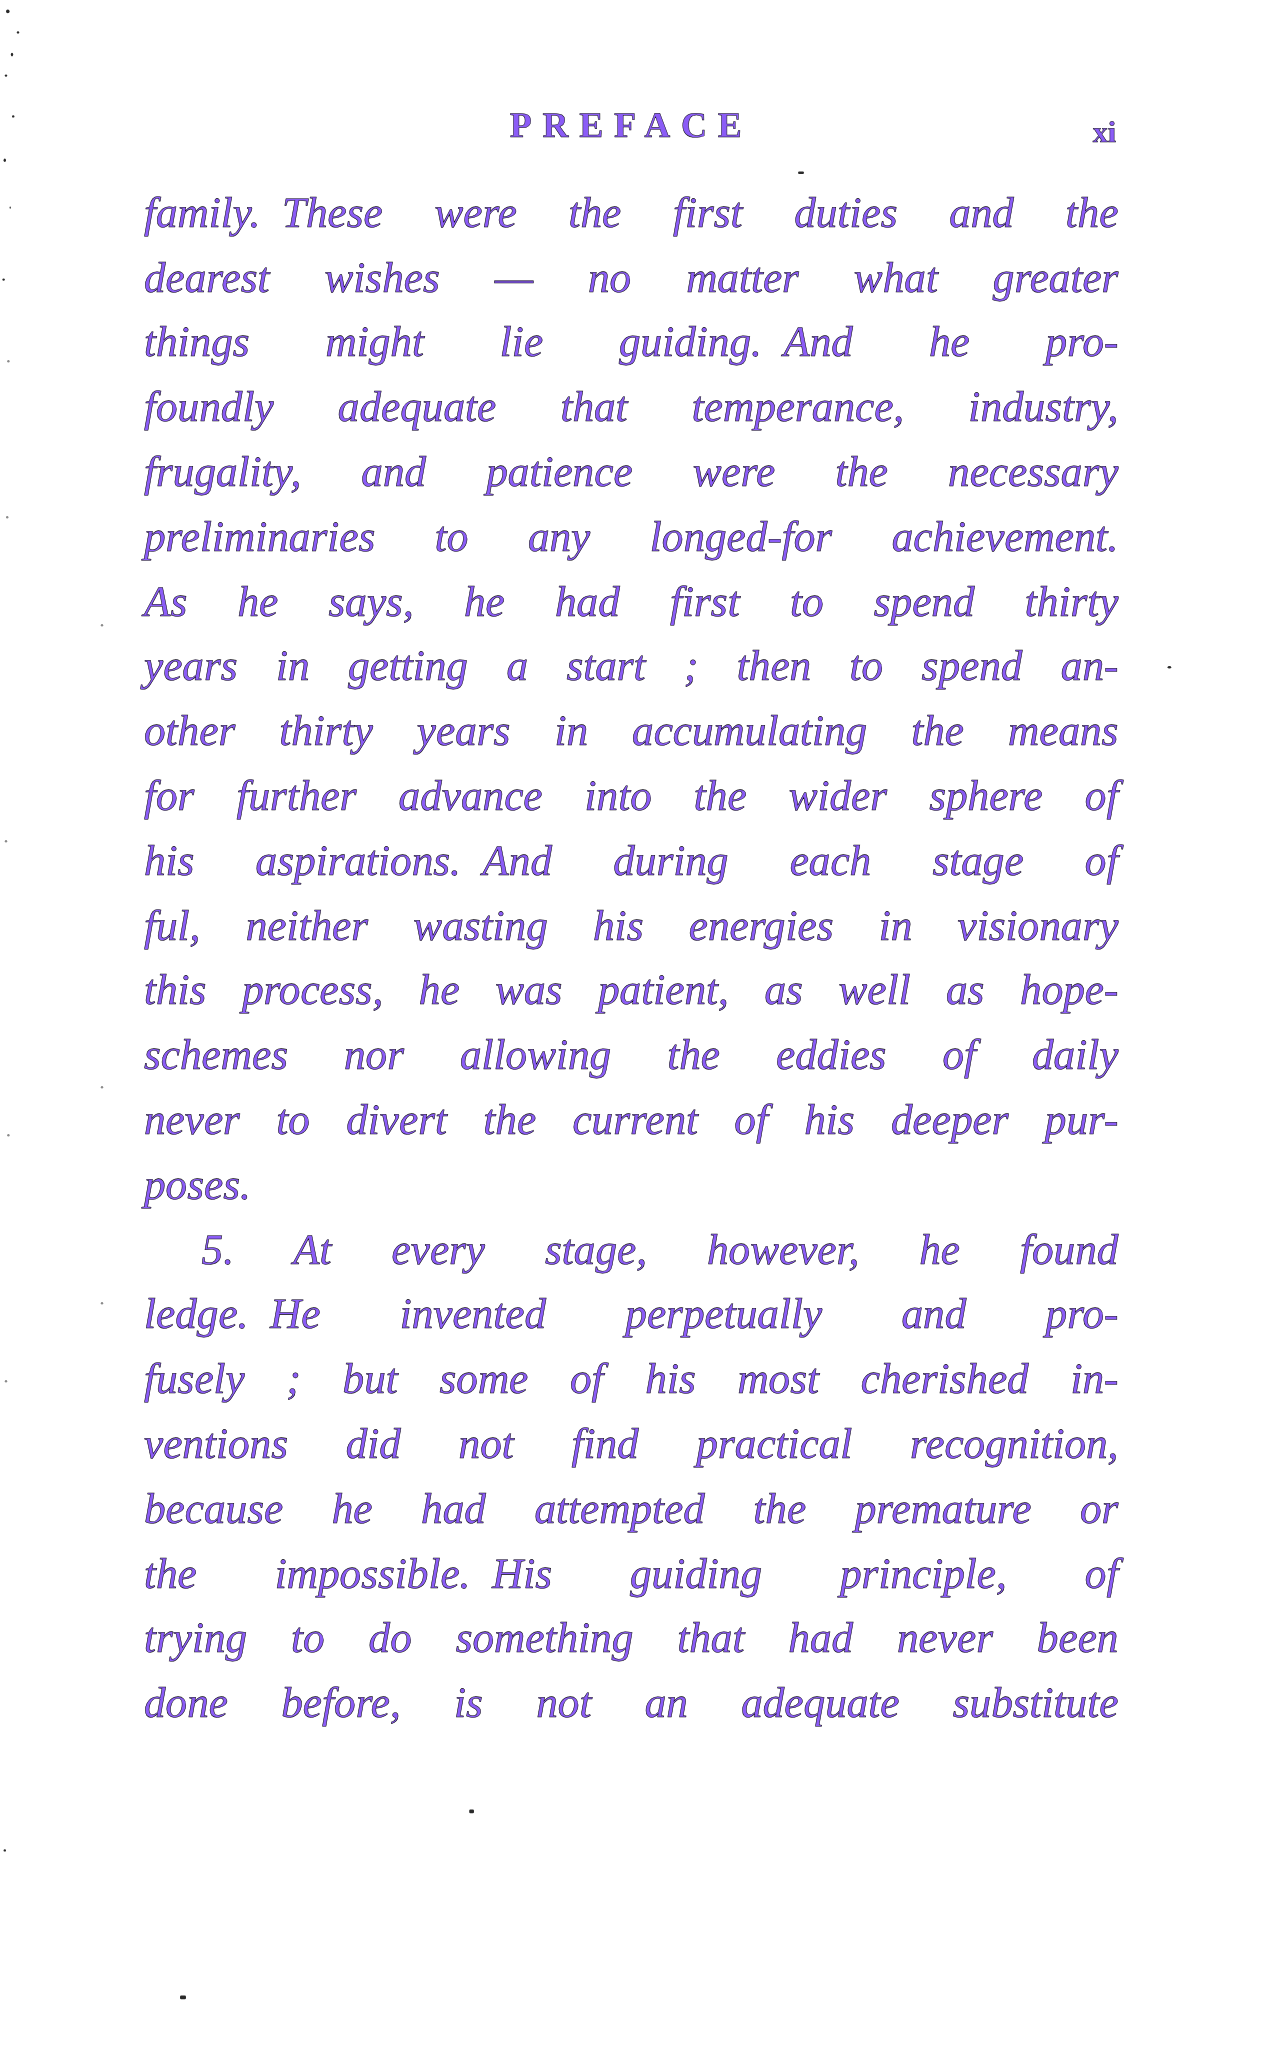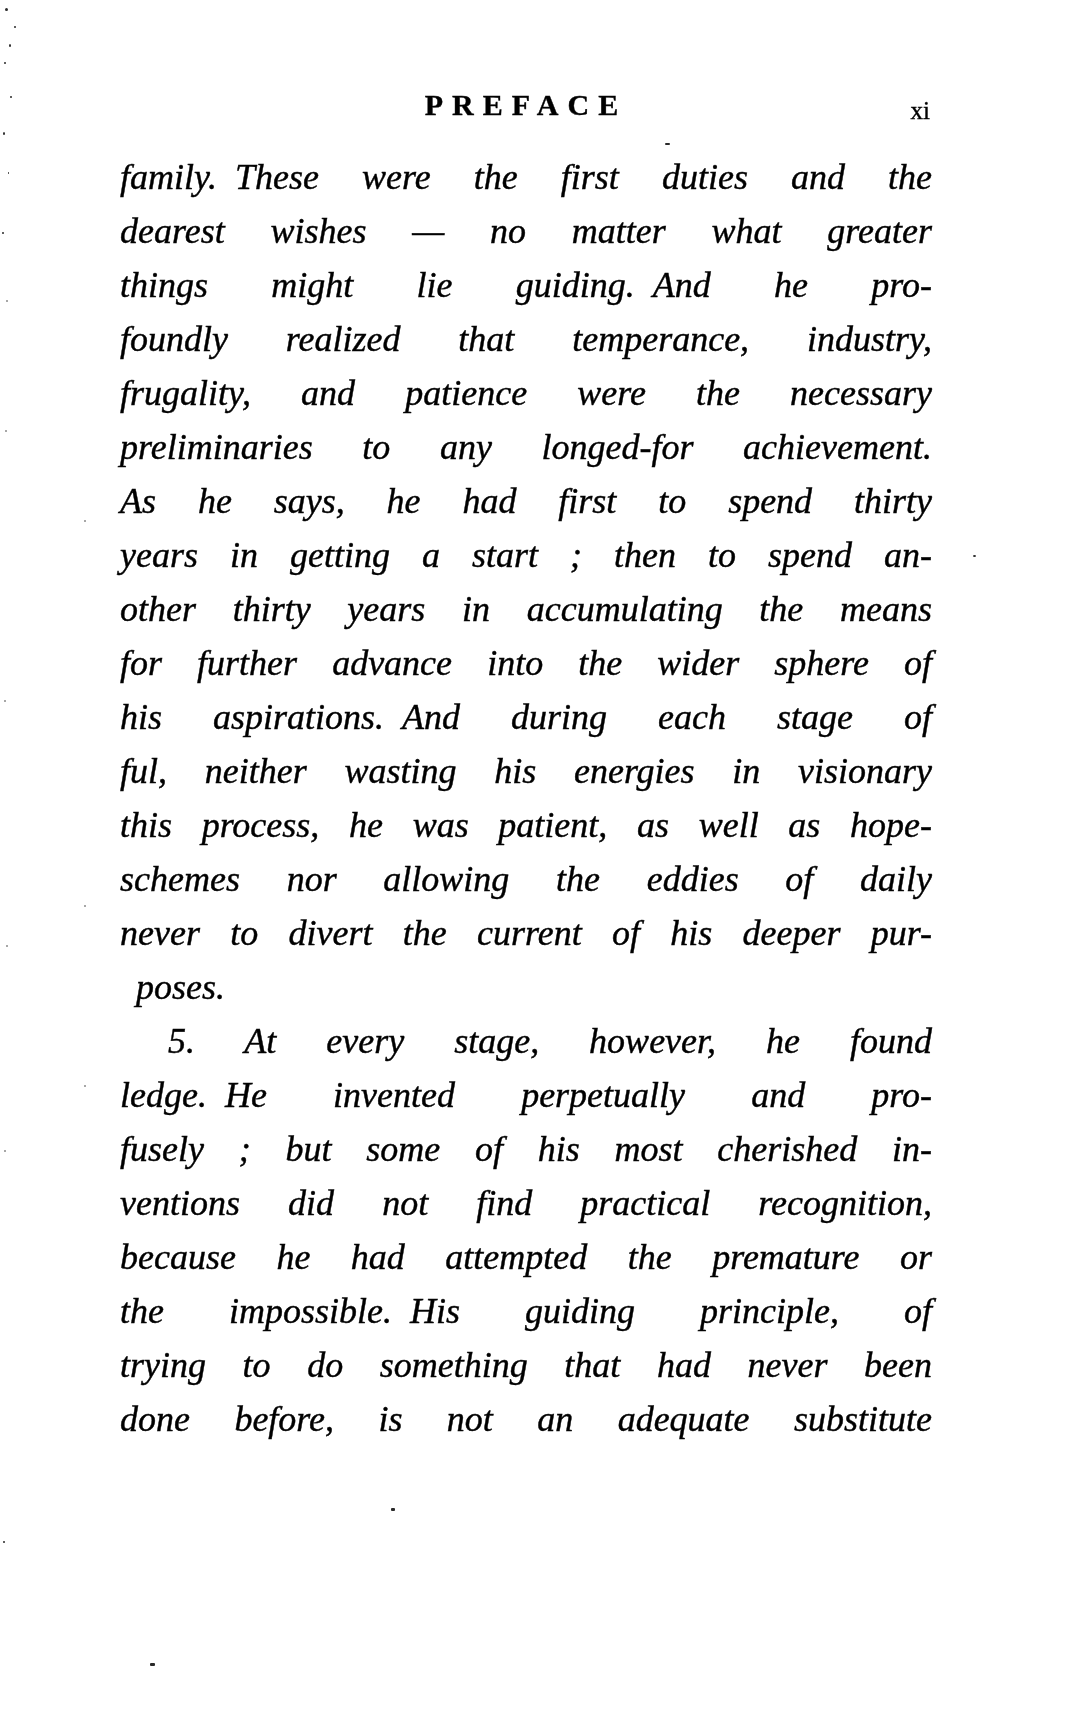--- a/index.html
+++ b/index.html
@@ -8,21 +8,21 @@
     padding: 0;
     background: #ffffff;
   }
   .page {
     position: relative;
     width: 1070px;
     height: 1713px;
     background: #ffffff;
     overflow: hidden;
     font-family: "Liberation Serif", serif;
-    color: #000000;
+    color: #8b5cf6;
   }
   
   .header {
     position: absolute;
     top: 88px;
     left: 120px;
     width: 812px;
     height: 40px;
   }
   .running-title {
@@ -32,21 +32,21 @@
     font-weight: bold;
     letter-spacing: 9px;
     -webkit-text-stroke: 0.4px #0a0a0a;
     white-space: nowrap;
   }
   .page-number {
     position: absolute;
     right: 2px;
     top: 9px;
     font-size: 25px;
-    font-weight: normal;
+    font-weight: bold;
     -webkit-text-stroke: 0.4px #0a0a0a;
   }
   
   .body-text {
     position: absolute;
     top: 150px;
     left: 120px;
     width: 812px;
   }
   .line {
@@ -55,21 +55,20 @@
     font-size: 36px;
     text-align: justify;
     text-align-last: justify;
     white-space: nowrap;
     font-style: italic;
     -webkit-text-stroke: 0.45px #0a0a0a;
   }
   .line.left {
     text-align: right;
     text-align-last: left;
-    margin-left: 16px;
   }
   .line.indent {
     text-indent: 48px;
   }
   
   .speck {
     position: absolute;
     background: #2a2a2a;
     border-radius: 50%;
   }
@@ -83,21 +82,21 @@
 
   <div class="header">
     <span class="running-title">PREFACE</span>
     <span class="page-number">xi</span>
   </div>
 
   <div class="body-text">
       <div class="line">family. These were the first duties and the</div>
       <div class="line">dearest wishes — no matter what greater</div>
       <div class="line">things might lie guiding. And he pro-</div>
-      <div class="line">foundly realized that temperance, industry,</div>
+      <div class="line">foundly adequate that temperance, industry,</div>
       <div class="line">frugality, and patience were the necessary</div>
       <div class="line">preliminaries to any longed-for achievement.</div>
       <div class="line">As he says, he had first to spend thirty</div>
       <div class="line">years in getting a start ; then to spend an-</div>
       <div class="line">other thirty years in accumulating the means</div>
       <div class="line">for further advance into the wider sphere of</div>
       <div class="line">his aspirations. And during each stage of</div>
       <div class="line">ful, neither wasting his energies in visionary</div>
       <div class="line">this process, he was patient, as well as hope-</div>
       <div class="line">schemes nor allowing the eddies of daily</div>

